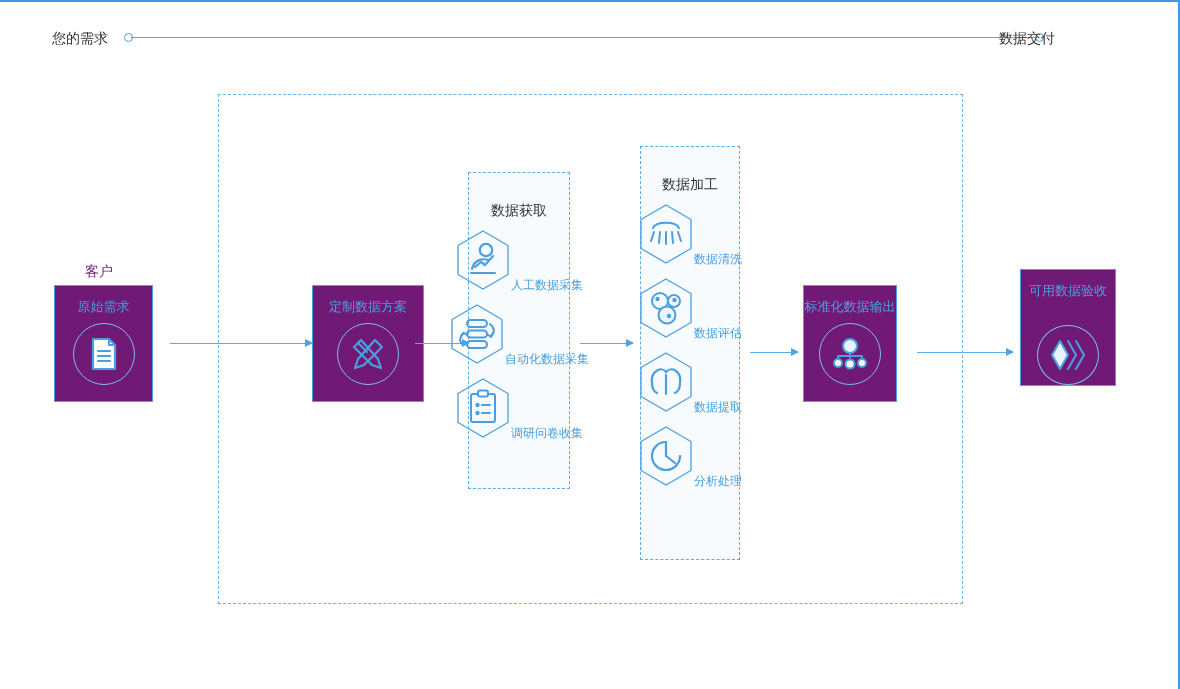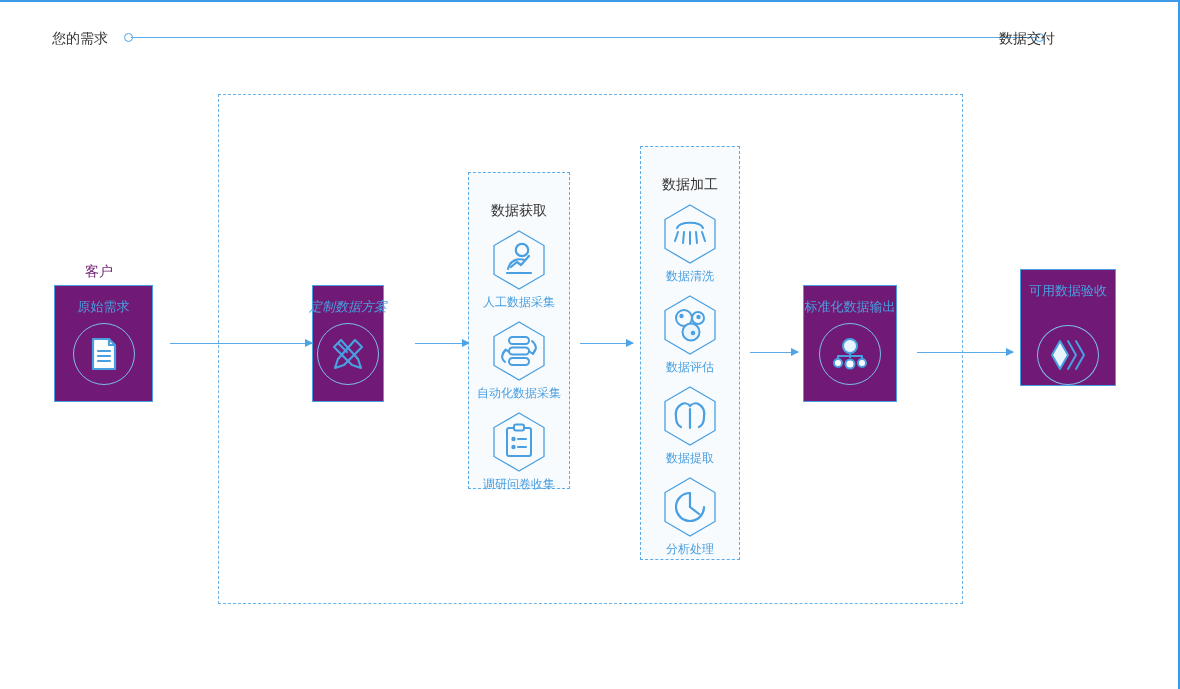--- a/index.html
+++ b/index.html
@@ -83,21 +83,21 @@
   .above-label {
     position: absolute;
     font-size: 14px;
     color: #701a75;
     white-space: nowrap;
     line-height: 1;
   }
 
   #box-original   { left: 54px;  top: 283px; width: 99px;  height: 117px; }
   #label-customer { left: 85px;  top: 262px; }
-  #box-plan       { left: 312px; top: 283px; width: 72px;  height: 117px; font-style: italic; }
+  #box-plan       { left: 312px; top: 283px; width: 112px;  height: 117px; }
   #box-output     { left: 803px; top: 283px; width: 94px;  height: 117px; }
   #box-accept     { left: 1020px;top: 267px; width: 96px;  height: 117px; gap: 18px; }
 
   
   .group-col {
     position: absolute;
     border: 1px dashed #5aabe8;
     background: #f7fbfe;
     display: flex;
     flex-direction: column;
@@ -108,22 +108,22 @@
     color: #333333;
     margin-top: 30px;
     white-space: nowrap;
     line-height: 1;
   }
   #group-acquire { left: 468px; top: 170px; width: 102px; height: 317px; }
   #group-process { left: 640px; top: 144px; width: 100px; height: 414px; }
 
   .hex-item {
     display: flex;
-    flex-direction: column;
-    align-items: center;
+    flex-direction: row;
+    align-items: flex-end;
     margin-top: 12px;
   }
   .hex-wrap {
     position: relative;
     width: 56px; height: 62px;
   }
   .hex-label {
     font-size: 12px;
     color: #4a9fe0;
     margin-top: 5px;

